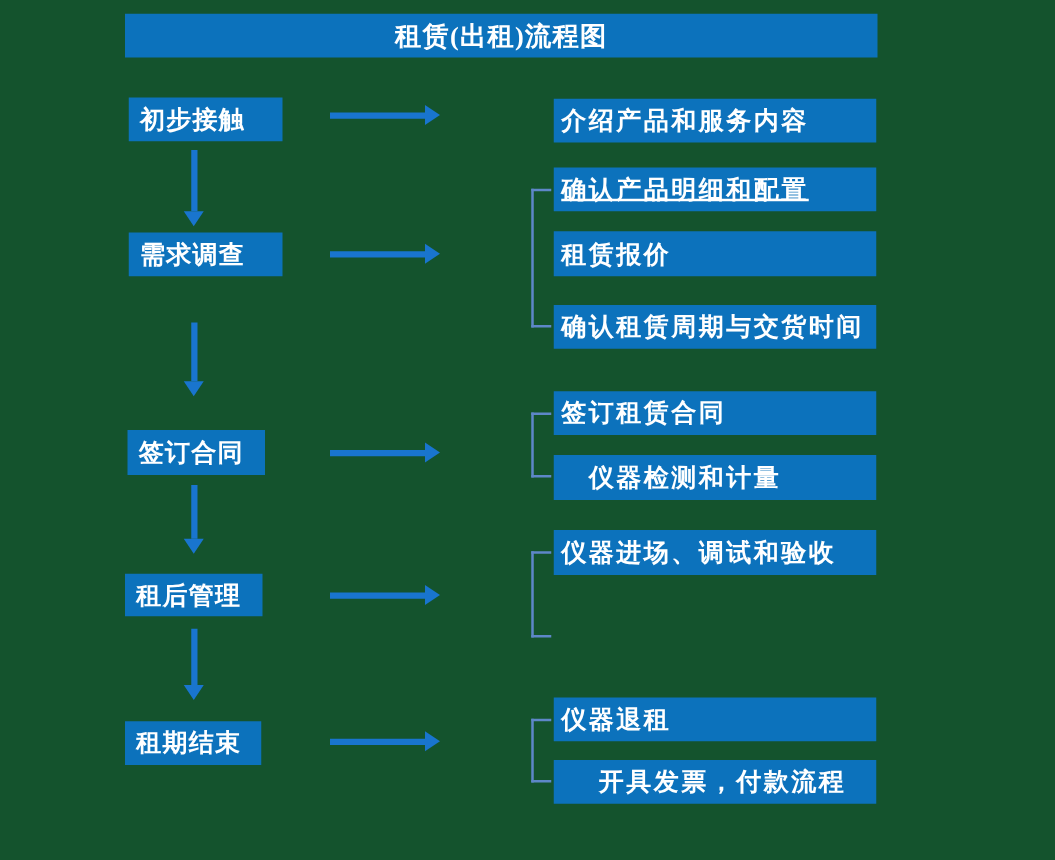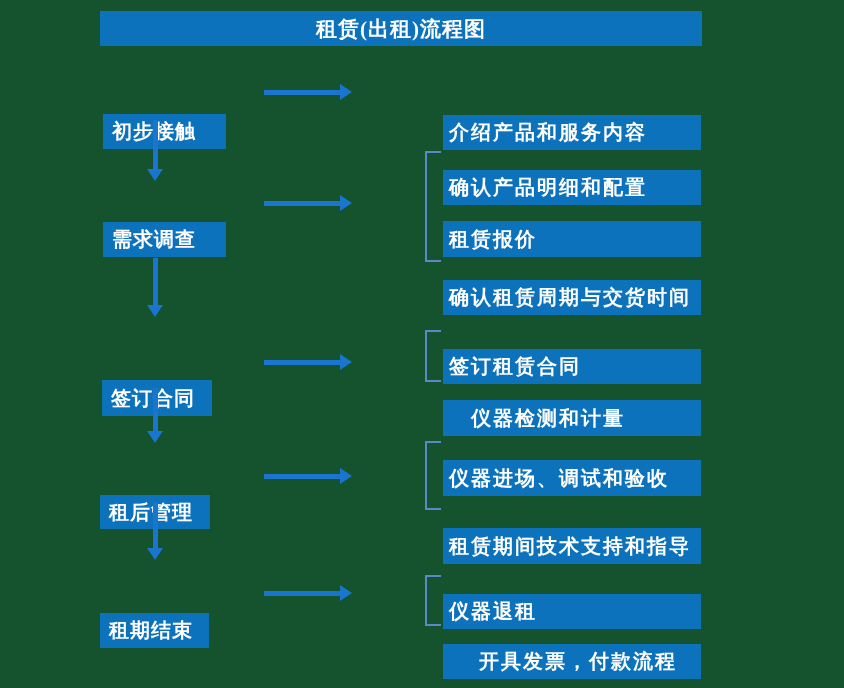--- a/index.html
+++ b/index.html
@@ -31,21 +31,20 @@
     position: absolute;
     background: var(--box-blue);
     color: var(--text-white);
     font-weight: bold;
     font-size: 20px;
     display: flex;
     align-items: center;
     box-sizing: border-box;
     white-space: nowrap;
     overflow: hidden;
-    margin-top: 36px;
   }
   .left-box  { padding-left: 9px; letter-spacing: 1px; }
   .right-box { padding-left: 6px; letter-spacing: 2px; }
   .h-shaft { position: absolute; height: 5px; background: var(--arrow-blue); }
   .h-head  {
     position: absolute; width: 0; height: 0;
     border-top: 8px solid transparent;
     border-bottom: 8px solid transparent;
     border-left: 12px solid var(--arrow-blue);
   }
@@ -116,26 +115,25 @@
     <div class="h-head" style="left:340px; top:585px;"></div>
   </div>
 
   <div class="bracket" style="left:425px; top:151px; height:111px;"></div>
   <div class="bracket" style="left:425px; top:330px; height:52px;"></div>
   <div class="bracket" style="left:425px; top:441px; height:69px;"></div>
   <div class="bracket" style="left:425px; top:575px; height:51px;"></div>
 
   <div class="box right-box" style="left:443px; top:79px;  width:258px; height:35px;">介绍产品和服务内容</div>
 
-  <div class="box right-box" style="left:443px; top:134px; width:258px; height:35px;">确认产品明细和配置</div>
+  <div class="box right-box" style="left:443px; top:134px; width:258px; height:35px;text-decoration:underline;">确认产品明细和配置</div>
   <div class="box right-box" style="left:443px; top:185px; width:258px; height:36px;">租赁报价</div>
   <div class="box right-box" style="left:443px; top:244px; width:258px; height:35px;">确认租赁周期与交货时间</div>
 
   <div class="box right-box" style="left:443px; top:313px; width:258px; height:35px;">签订租赁合同</div>
   <div class="box right-box" style="left:443px; top:364px; width:258px; height:36px;padding-left:28px;">仪器检测和计量</div>
 
   <div class="box right-box" style="left:443px; top:424px; width:258px; height:36px;">仪器进场、调试和验收</div>
-  <div class="box right-box" style="left:443px; top:492px; width:258px; height:36px;">租赁期间技术支持和指导</div>
 
   <div class="box right-box" style="left:443px; top:558px; width:258px; height:35px;">仪器退租</div>
   <div class="box right-box" style="left:443px; top:608px; width:258px; height:35px;padding-left:36px;">开具发票，付款流程</div>
 
 </div>
 
 </body></html>

